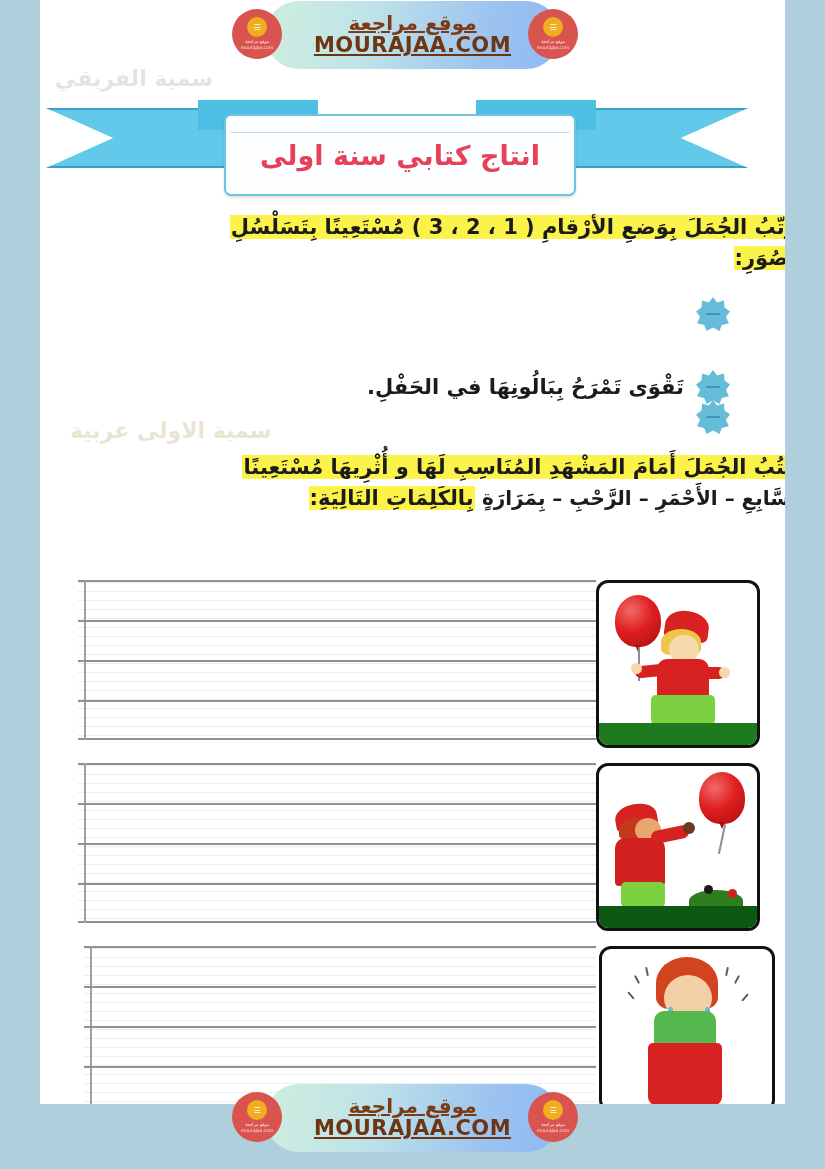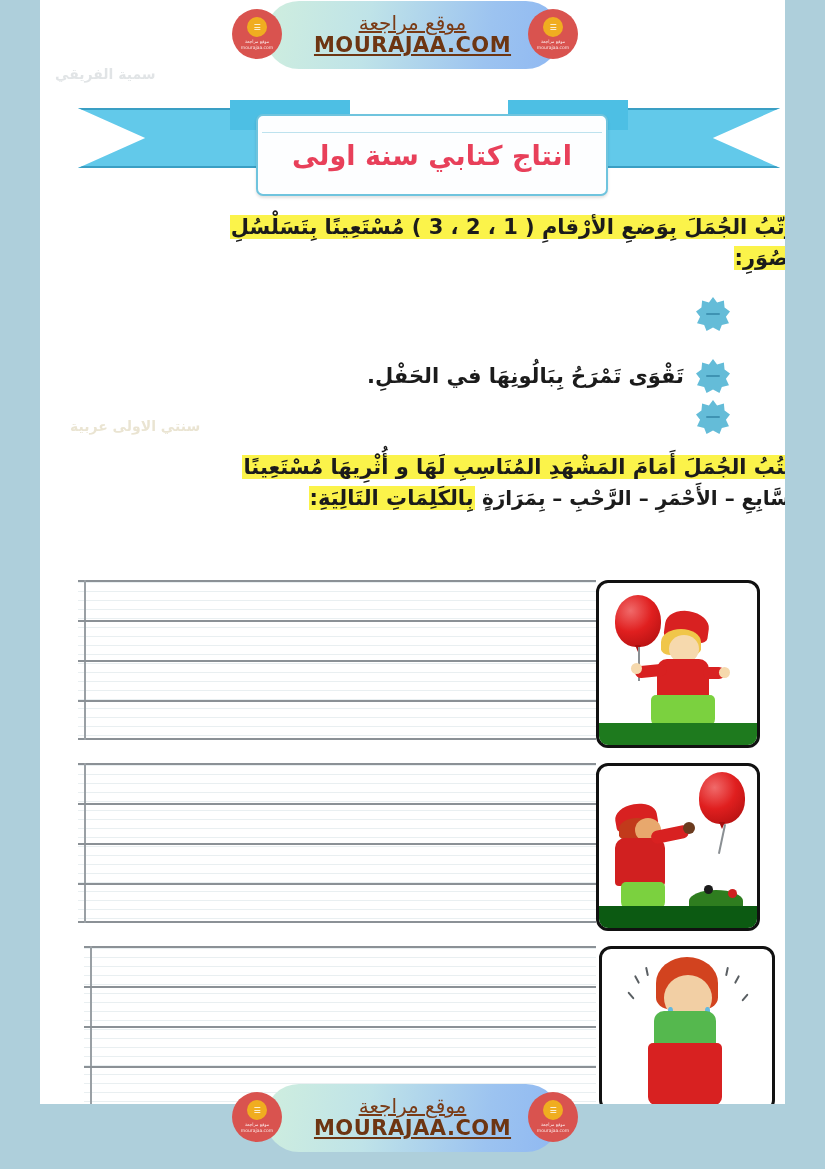--- a/index.html
+++ b/index.html
@@ -48,21 +48,21 @@
     background: linear-gradient(100deg, #cfeede 0%, #bfe3e8 35%, #9cc3f0 75%, #8fb8f2 100%);
     display: flex;
     flex-direction: column;
     align-items: center;
     justify-content: center;
     line-height: 1.05;
   }
   .banner-ar {
     color: #7a3b16;
     font-size: 20px;
-    font-weight: normal;
+    font-weight: bold;
     text-decoration: underline;
     direction: rtl;
   }
   .banner-en {
     color: #6d3512;
     font-size: 21px;
     font-weight: bold;
     text-decoration: underline;
     letter-spacing: 0.5px;
     direction: ltr;
@@ -100,34 +100,34 @@
     color: #fbe7e6;
     text-align: center;
     line-height: 1.25;
     direction: rtl;
   }
 
   
   .watermark {
     position: absolute;
     color: #c9cfd2;
-    font-size: 14px;
+    font-size: 22px;
     font-weight: bold;
     opacity: 0.55;
     white-space: nowrap;
     direction: rtl;
     z-index: 5;
   }
   .watermark.wm-a { left: 55px; top: 66px; }
   .watermark.wm-b { left: 70px; top: 418px; color: #d9cfae; }
 
   
   .ribbon-wrap {
     position: absolute;
-    left: 38px;
+    left: 6px;
     top: 100px;
     width: 702px;
     height: 95px;
     z-index: 10;
   }
   .ribbon-tail {
     position: absolute;
     top: 8px;
     width: 240px;
     height: 56px;
@@ -213,21 +213,21 @@
   .sentence-row {
     position: absolute;
     direction: rtl;
     display: flex;
     align-items: center;
     justify-content: flex-start;
     gap: 12px;
     right: 55px;
   }
   .s-row1 { top: 297px; }
-  .s-row2 { top: 359px; }
+  .s-row2 { top: 370px; }
   .s-row3 { top: 400px; }
   .star-bullet {
     width: 34px;
     height: 34px;
     flex: 0 0 34px;
     background: #64bcd8;
     clip-path: polygon(50% 0%, 62% 16%, 82% 10%, 84% 31%, 100% 43%,
                        88% 58%, 97% 77%, 76% 82%, 69% 100%, 50% 90%,
                        31% 100%, 24% 82%, 3% 77%, 12% 58%, 0% 43%,
                        16% 31%, 18% 10%, 38% 16%);
@@ -407,21 +407,21 @@
     background: #2e7d1f;
     border-radius: 50% 50% 0 0;
   }
 </style>
 </head>
 <body>
 
 <div class="page-sheet">
 
   <div class="watermark wm-a" style="left:15px;">سمية الفريقي</div>
-  <div class="watermark wm-b" style="left:30px;">سنتي الاولى عربية</div>
+  <div class="watermark wm-b" style="left:30px;">سمية الاولى عربية</div>
 
   <div class="ribbon-wrap">
     <div class="ribbon-tail left"></div>
     <div class="ribbon-tail right"></div>
     <div class="ribbon-fold lf"></div>
     <div class="ribbon-fold rf"></div>
     <div class="ribbon-plate">
       <span class="ribbon-title">انتاج كتابي سنة اولى</span>
     </div>
   </div>

